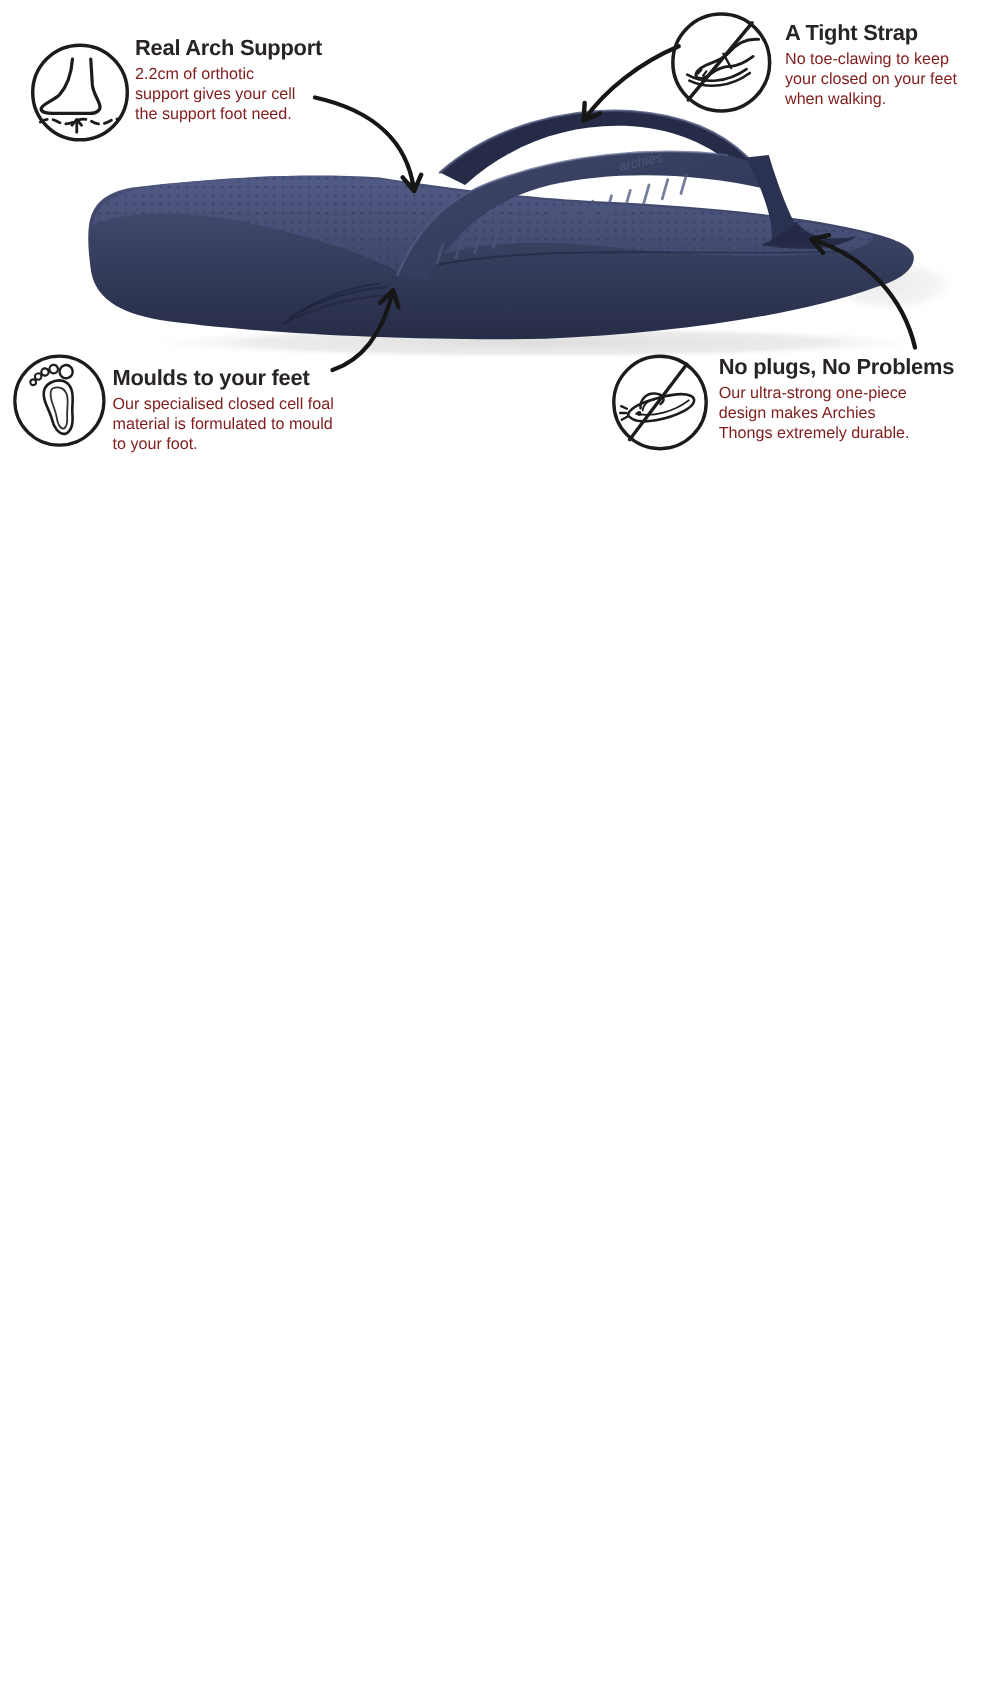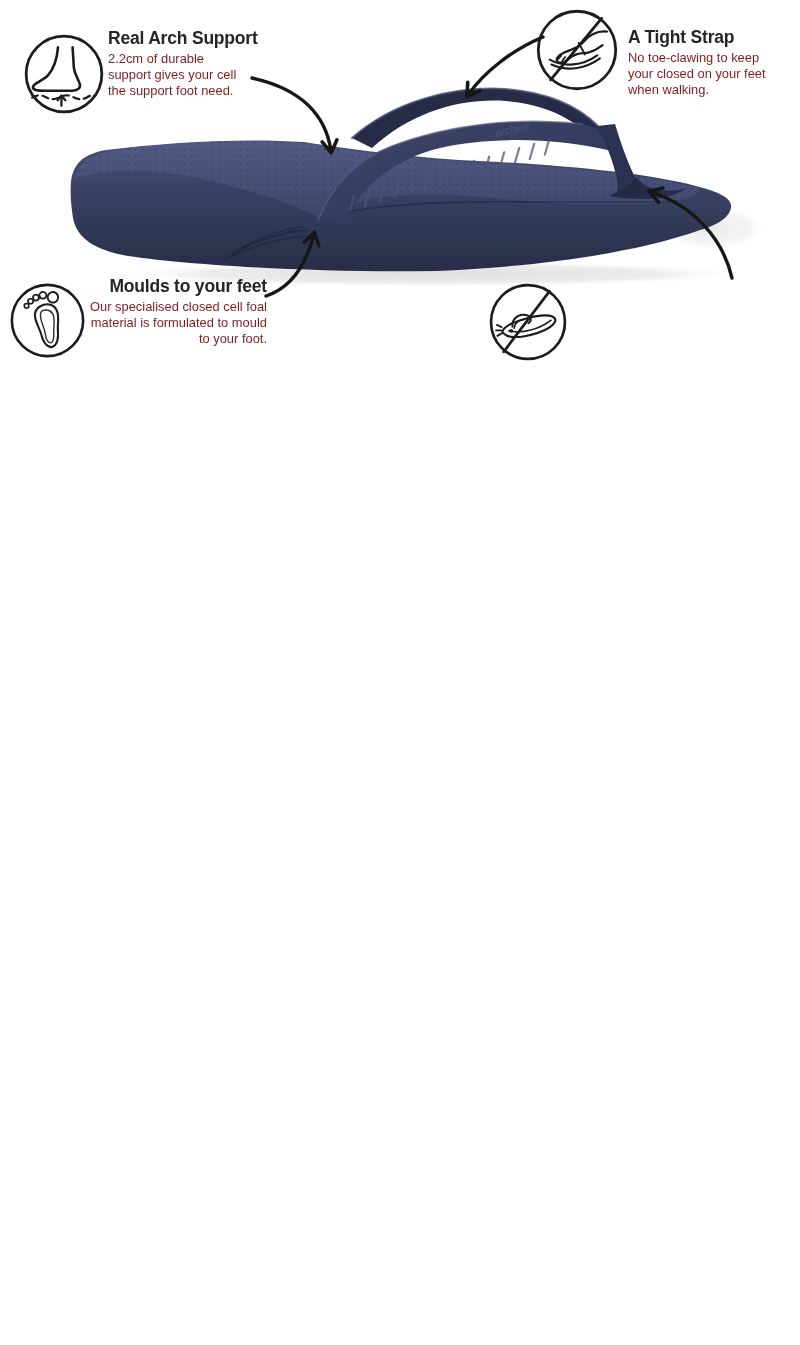--- a/index.html
+++ b/index.html
@@ -6,22 +6,22 @@
   .stage{position:relative;width:800px;height:1345px;background:#ffffff;overflow:hidden;
          font-family:"Liberation Sans", sans-serif;}
   .scene{position:absolute;left:0;top:0;}
   .icon-wrap{position:absolute;}
   .ctext{position:absolute;}
   .callout-title{font-size:17.5px;font-weight:700;color:#272327;letter-spacing:-0.2px;
                  line-height:20px;margin-bottom:3px;white-space:nowrap;}
   .callout-line{font-size:12.9px;color:#7f1d1d;line-height:16px;white-space:nowrap;}
   
   #c1-icon{left:21px;top:31px;}   #c1-text{left:108px;top:28px;}
-  #c2-icon{left:533px;top:6px;}   #c2-text{left:628px;top:27px;}
-  #c3-icon{left:7px;top:280px;}   #c3-text{left:90px;top:276px;text-align:right;}
+  #c2-icon{left:533px;top:6px;}   #c2-text{left:628px;top:16px;}
+  #c3-icon{left:7px;top:280px;}   #c3-text{left:90px;top:292px;}
   #c4-icon{left:486px;top:280px;} #c4-text{left:575px;top:283px;}
 </style>
 </head>
 <body>
 
 <div class="stage">
 
   <svg class="scene" width="800" height="400" viewBox="0 0 800 400">
     <defs>
       <linearGradient id="soleGrad" x1="0" y1="0" x2="0" y2="1">
@@ -113,21 +113,21 @@
       <circle cx="50" cy="50" r="44" fill="none" stroke="#1c1c1c" stroke-width="3.2"></circle>
       <path d="M43,19 C42,32 39,43 31,52 C25,58 16,60 14,64.5 C13,68.5 19,69.5 27,69.5
                L59,69.5 C66,69.5 69.8,66 68.3,61.5 C66.3,55 62.5,51 61.5,43 L60,19" fill="none" stroke="#1c1c1c" stroke-width="3" stroke-linecap="round" stroke-linejoin="round"></path>
       <path d="M13,77.5 Q21,72.5 29,77 T45,77 T61,77 T77,77 T85,76" fill="none" stroke="#1c1c1c" stroke-width="2.6" stroke-dasharray="7 5.5" stroke-linecap="round"></path>
       <path d="M47,87 L47,77" stroke="#1c1c1c" stroke-width="2.6" stroke-linecap="round"></path>
       <path d="M42.5,80.5 L47,75 L51.5,80.5" fill="none" stroke="#1c1c1c" stroke-width="2.6" stroke-linecap="round" stroke-linejoin="round"></path>
     </svg>
   </div>
   <div class="ctext" id="c1-text">
     <div class="callout-title">Real Arch Support</div>
-    <div class="callout-line">2.2cm of durable</div>
+    <div class="callout-line">2.2cm of orthotic</div>
     <div class="callout-line">support gives your cell</div>
     <div class="callout-line">the support foot need.</div>
   </div>
 
   <div class="icon-wrap" id="c2-icon">
     <svg viewBox="0 0 100 100" width="88" height="88">
       <circle cx="50" cy="50" r="44" fill="none" stroke="#1c1c1c" stroke-width="3.2"></circle>
       <path d="M84,29 C73,28 64,33 57.5,40.5 C51,48 43,49.5 36,52.5 C29.5,55.5 25.5,59.5 27.5,63
                C30,66 36,64 40,60.5 C44.5,56.5 52,53.5 58,53.5 C66,53.5 73,49 79,44.5" fill="none" stroke="#1c1c1c" stroke-width="2.6" stroke-linecap="round"></path>
       <path d="M29,60 L32,56.5 M33.5,62 L36.5,58 M38,63 L41,59" stroke="#1c1c1c" stroke-width="2" stroke-linecap="round"></path>
@@ -173,14 +173,20 @@
       <path d="M22,57.5 C30,49 67,38.5 79,43.5 C85,46.5 83.5,52 73,58
                C57,66.5 33.5,70.5 24.5,66 C18.5,63 18.5,61 22,57.5 Z" fill="none" stroke="#1c1c1c" stroke-width="2.5" stroke-linejoin="round"></path>
       <path d="M26.5,60.5 C43,64.5 64,58.5 78,47.5" fill="none" stroke="#1c1c1c" stroke-width="1.8"></path>
       <path d="M31.5,55.5 C30.5,47.5 37,41 45,41.5 C53,42 56,47.5 50.5,51.5" fill="none" stroke="#1c1c1c" stroke-width="2.4" stroke-linecap="round"></path>
       <path d="M33.5,57.5 C34,52 38.5,47.5 44,47.5" fill="none" stroke="#1c1c1c" stroke-width="1.8" stroke-linecap="round"></path>
       <circle cx="30" cy="60.5" r="2.3" fill="#1c1c1c"></circle>
       <path d="M13,53.5 L18.5,56 M12,60 L18,60 M13.5,66.5 L18.8,63.5" stroke="#1c1c1c" stroke-width="2.2" stroke-linecap="round"></path>
       <path d="M75.5,13.5 L21,85.5" stroke="#1c1c1c" stroke-width="3.2" stroke-linecap="round"></path>
     </svg>
   </div>
+  <div class="ctext" id="c4-text">
+    <div class="callout-title">No plugs, No Problems</div>
+    <div class="callout-line">Our ultra-strong one-piece</div>
+    <div class="callout-line">design makes Archies</div>
+    <div class="callout-line">Thongs extremely durable.</div>
+  </div>
 
 </div>
 
 </body></html>

